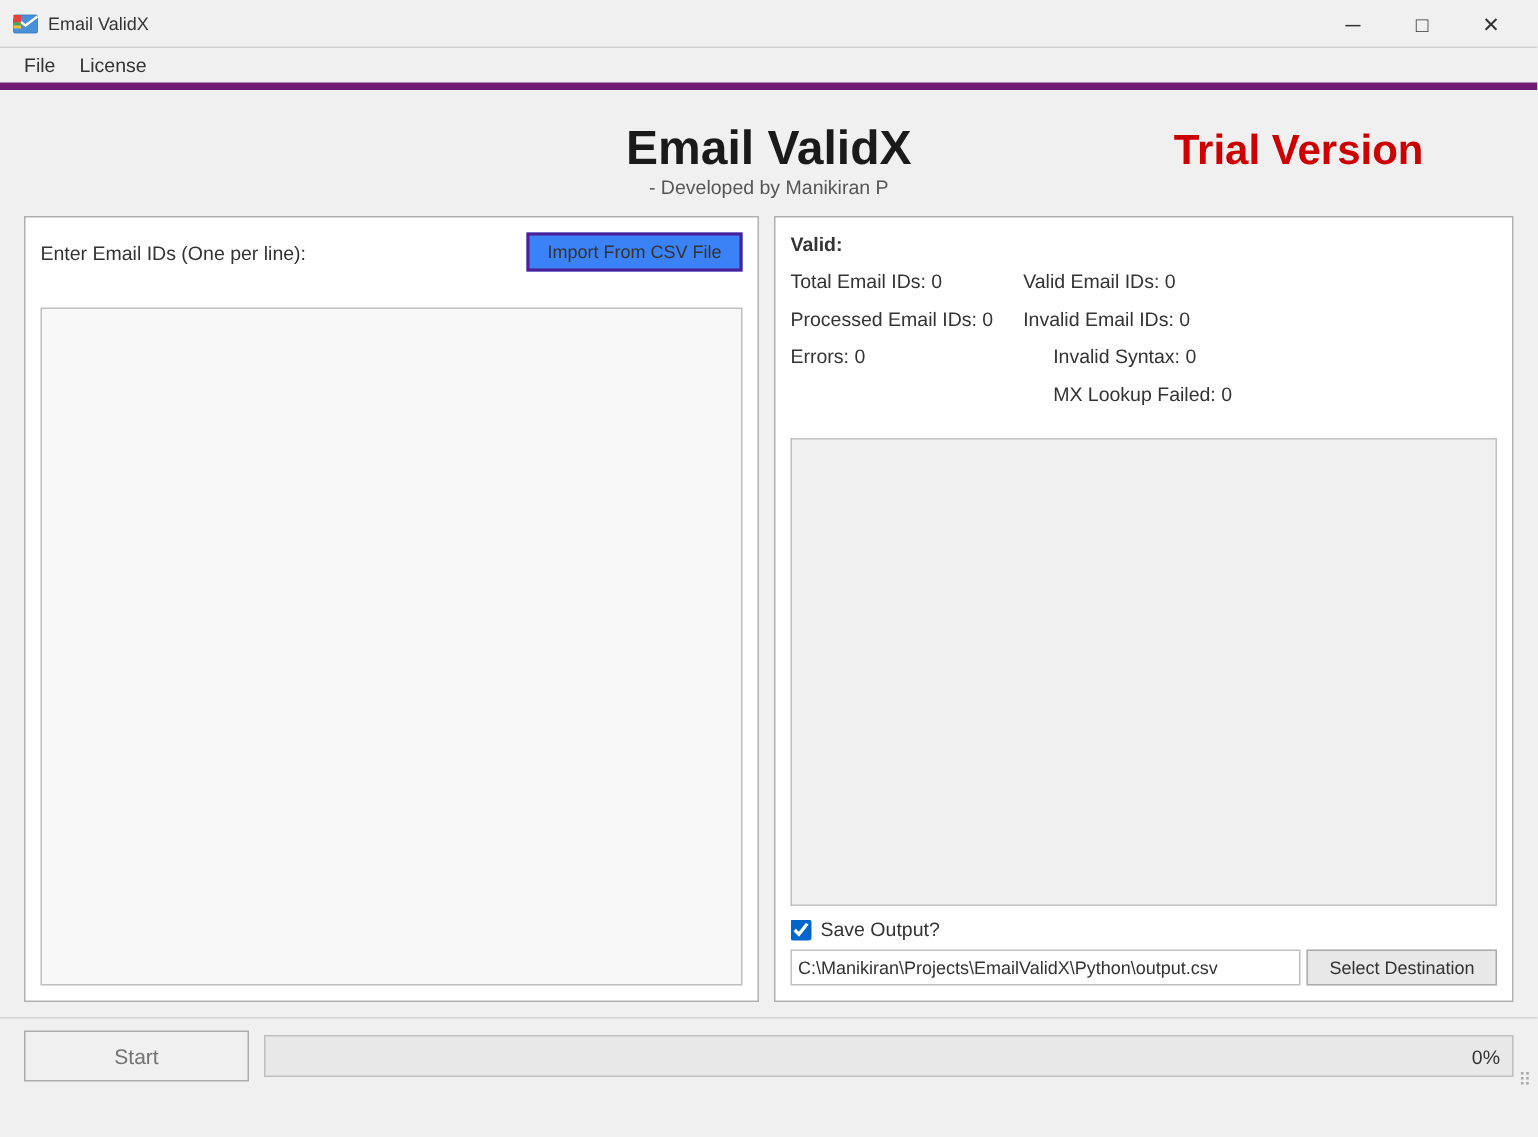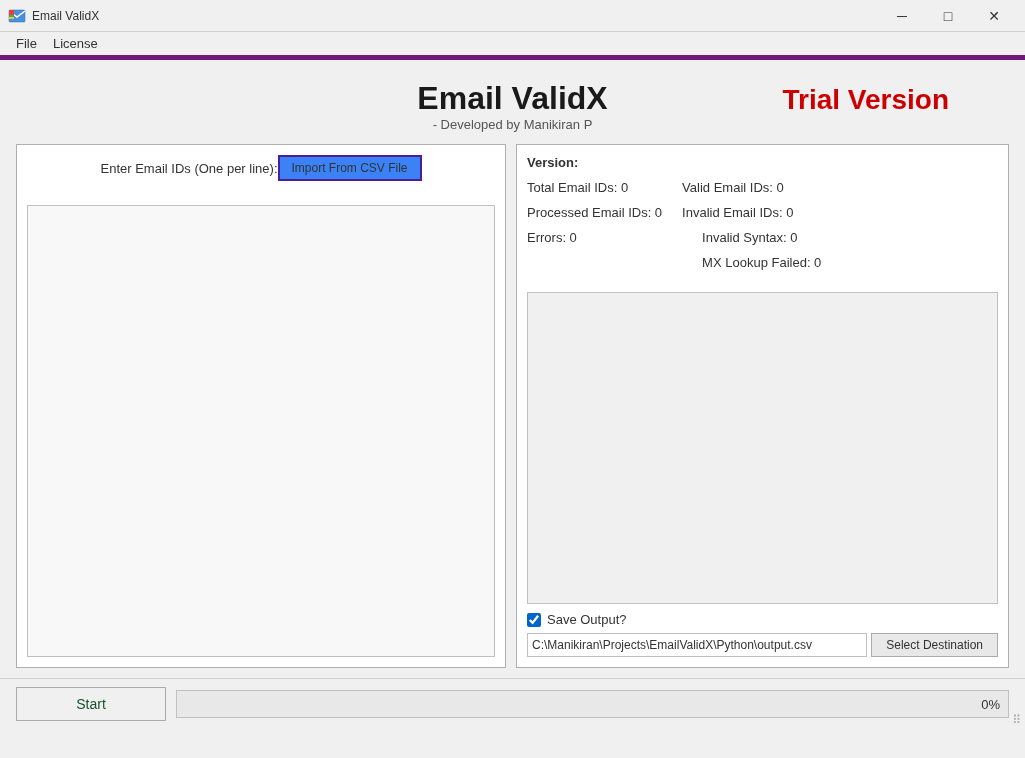--- a/index.html
+++ b/index.html
@@ -135,21 +135,21 @@
       width: 490px;
       border: 1px solid #b0b0b0;
       background: white;
       padding: 10px;
       display: flex;
       flex-direction: column;
     }
 
     .left-panel-header {
       display: flex;
-      justify-content: center;
+      justify-content: space-between;
       align-items: center;
       margin-bottom: 24px;
     }
 
     .left-panel-label {
       font-size: 13px;
       color: #333;
     }
 
     .import-btn {
@@ -271,21 +271,21 @@
       border-top: 1px solid #d0d0d0;
       background: #f0f0f0;
     }
 
     .start-btn {
       padding: 8px 40px;
       font-size: 14px;
       background: #f0f0f0;
       border: 1px solid #ababab;
       cursor: pointer;
-      color: #14532d;
+      color: #737373;
       min-width: 150px;
     }
 
     .progress-bar-container {
       flex: 1;
       height: 28px;
       background: #e8e8e8;
       border: 1px solid #c0c0c0;
       display: flex;
       align-items: center;
@@ -366,21 +366,21 @@
 
         <div class="left-panel">
           <div class="left-panel-header">
             <span class="left-panel-label">Enter Email IDs (One per line):</span>
             <button class="import-btn">Import From CSV File</button>
           </div>
           <textarea class="email-textarea" style=""></textarea>
         </div>
 
         <div class="right-panel">
-          <span class="result-label">Version:</span>
+          <span class="result-label">Valid:</span>
 
           <div class="stats-container">
             <div class="stats-col">
               <span class="stat-item">Total Email IDs:  0</span>
               <span class="stat-item">Processed Email IDs:  0</span>
               <span class="stat-item">Errors:  0</span>
             </div>
             <div class="stats-col">
               <span class="stat-item">Valid Email IDs:  0</span>
               <span class="stat-item">Invalid Email IDs:  0</span>

